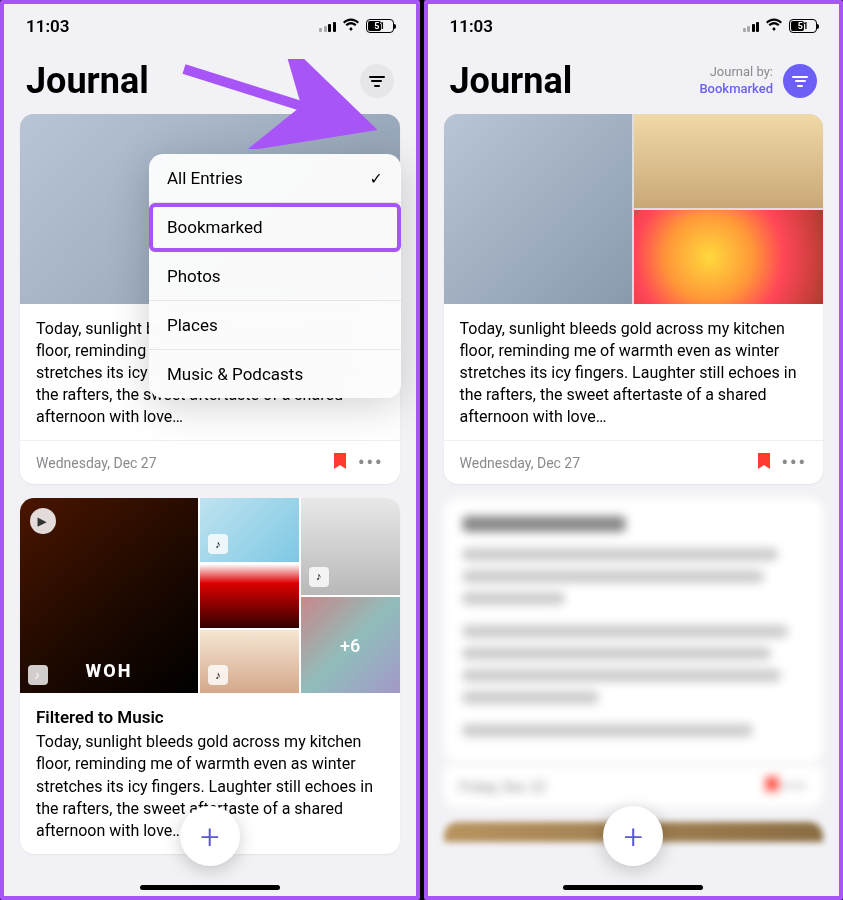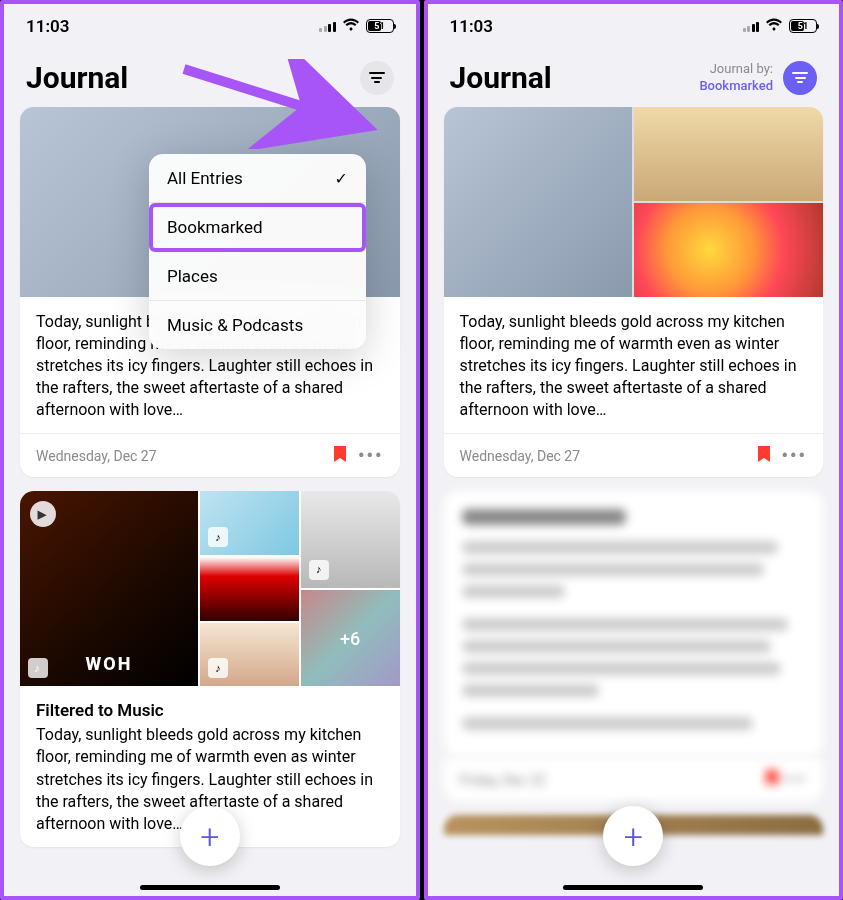--- a/index.html
+++ b/index.html
@@ -47,21 +47,21 @@
   }
   .battery::after{
     content:""; position:absolute; right:-3px; top:4px; width:2px; height:5px; background:#000; border-radius:0 2px 2px 0;
   }
   .battery .fill{ position:absolute; left:1px; top:1px; bottom:1px; width:50%; background:#000; border-radius:2px;}
   .battery .num{ position:relative; color:#fff; mix-blend-mode:difference; font-size:9px;}
   .header {
     display:flex; justify-content:space-between; align-items:center;
     padding: 18px 22px 12px;
   }
-  .title { font-size:30px; font-weight:700; color:#000; }
+  .title { font-size:36px; font-weight:700; color:#000; }
   .filter-btn {
     width:34px; height:34px; border-radius:50%;
     background:#e6e6ea; display:flex; align-items:center; justify-content:center;
     position:relative;
   }
   .filter-btn.active { background:#6b5ff5; }
   .filter-lines { display:flex; flex-direction:column; gap:2.5px; align-items:center;}
   .filter-lines span{ height:2px; background:#000; border-radius:1px;}
   .filter-lines span:nth-child(1){width:16px;}
   .filter-lines span:nth-child(2){width:11px;}
@@ -111,21 +111,21 @@
   .mcell{ flex:1; position:relative; background:#ccc;}
   .mc1{ background:linear-gradient(135deg,#bfe3f0,#7ec8e3);}
   .mc2{ background:linear-gradient(180deg,#e8e8e8,#b8b8b8);}
   .mc3{ background:linear-gradient(180deg,#fff 0%,#d00 30%,#300 100%);}
   .mc4{ background:linear-gradient(180deg,#f5e6d3,#d4a88a);}
   .mc5{ background:linear-gradient(135deg,#ff9a9e,#a8edea,#c4b5fd); filter:blur(0.5px);}
   .mc5 .overlay{ position:absolute; inset:0; background:rgba(100,100,100,0.35); display:flex; align-items:center; justify-content:center; color:#fff; font-size:18px; font-weight:500;}
   .dropdown {
     position:absolute;
     top:150px; left:145px;
-    width:217px;
+    width:252px;
     background:rgba(252,252,252,0.97);
     backdrop-filter:blur(10px);
     border-radius:14px;
     box-shadow:0 8px 40px rgba(0,0,0,0.18);
     overflow:hidden;
     z-index:20;
   }
   .dd-item{
     padding:14px 18px; font-size:17px; color:#000;
     border-bottom:1px solid rgba(0,0,0,0.08);
@@ -261,20 +261,23 @@
 
   <div class="dropdown">
     <div class="dd-item">
       <span>All Entries</span>
         <span class="check">✓</span>
     </div>
     <div class="dd-item highlight">
       <span>Bookmarked</span>
     </div>
     <div class="dd-item">
+      <span>Photos</span>
+    </div>
+    <div class="dd-item">
       <span>Places</span>
     </div>
     <div class="dd-item">
       <span>Music &amp; Podcasts</span>
     </div>
   </div>
 
   <div class="fab">
       <span>+</span>
     </div>

